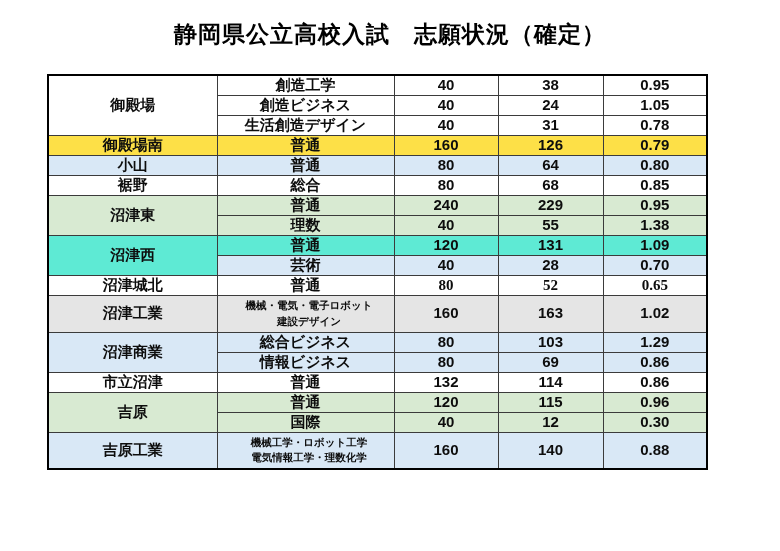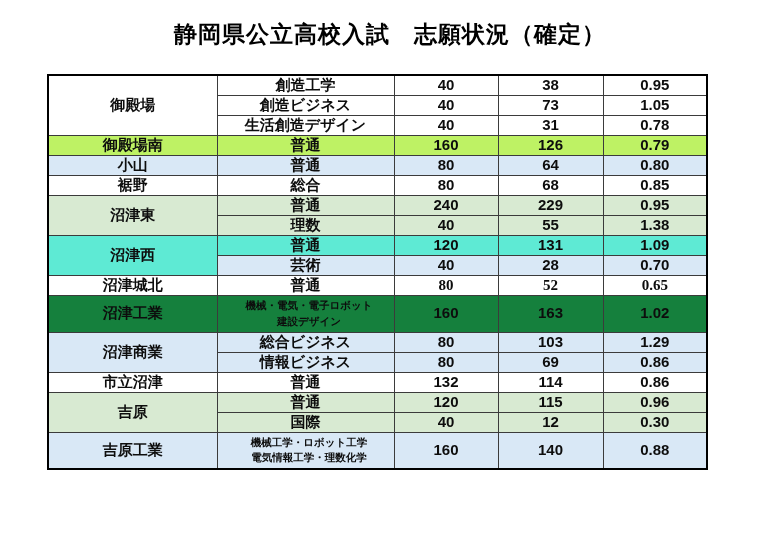--- a/index.html
+++ b/index.html
@@ -70,30 +70,30 @@
       <tr class="row-normal" style="background: rgb(255, 255, 255);">
         <td rowspan="3">御殿場</td>
         <td>創造工学</td>
         <td>40</td>
         <td>38</td>
         <td>0.95</td>
       </tr>
       <tr class="row-normal" style="background: rgb(255, 255, 255);">
         <td>創造ビジネス</td>
         <td>40</td>
-        <td>73</td>
+        <td>24</td>
         <td>1.05</td>
       </tr>
       <tr class="row-normal" style="background: rgb(255, 255, 255);">
         <td>生活創造デザイン</td>
         <td>40</td>
         <td>31</td>
         <td>0.78</td>
       </tr>
-      <tr class="row-normal" style="background: #bef264;">
+      <tr class="row-normal" style="background: #fde047;">
         <td rowspan="1">御殿場南</td>
         <td>普通</td>
         <td>160</td>
         <td>126</td>
         <td>0.79</td>
       </tr>
       <tr class="row-normal" style="background: rgb(217, 232, 246);">
         <td rowspan="1">小山</td>
         <td>普通</td>
         <td>80</td>
@@ -133,21 +133,21 @@
         <td>28</td>
         <td>0.70</td>
       </tr>
       <tr class="row-normal" style="background: rgb(255, 255, 255); font-family: Liberation Serif, serif;">
         <td rowspan="1">沼津城北</td>
         <td>普通</td>
         <td>80</td>
         <td>52</td>
         <td>0.65</td>
       </tr>
-      <tr class="row-tall" style="background: #15803d; border-radius: 17px;">
+      <tr class="row-tall" style="background: #e5e5e5; border-radius: 17px;">
         <td rowspan="1">沼津工業</td>
         <td class="course-small">
           <div>機械・電気・電子ロボット</div>
           <div>建設デザイン</div>
         </td>
         <td>160</td>
         <td>163</td>
         <td>1.02</td>
       </tr>
       <tr class="row-normal" style="background: rgb(217, 232, 246);">

